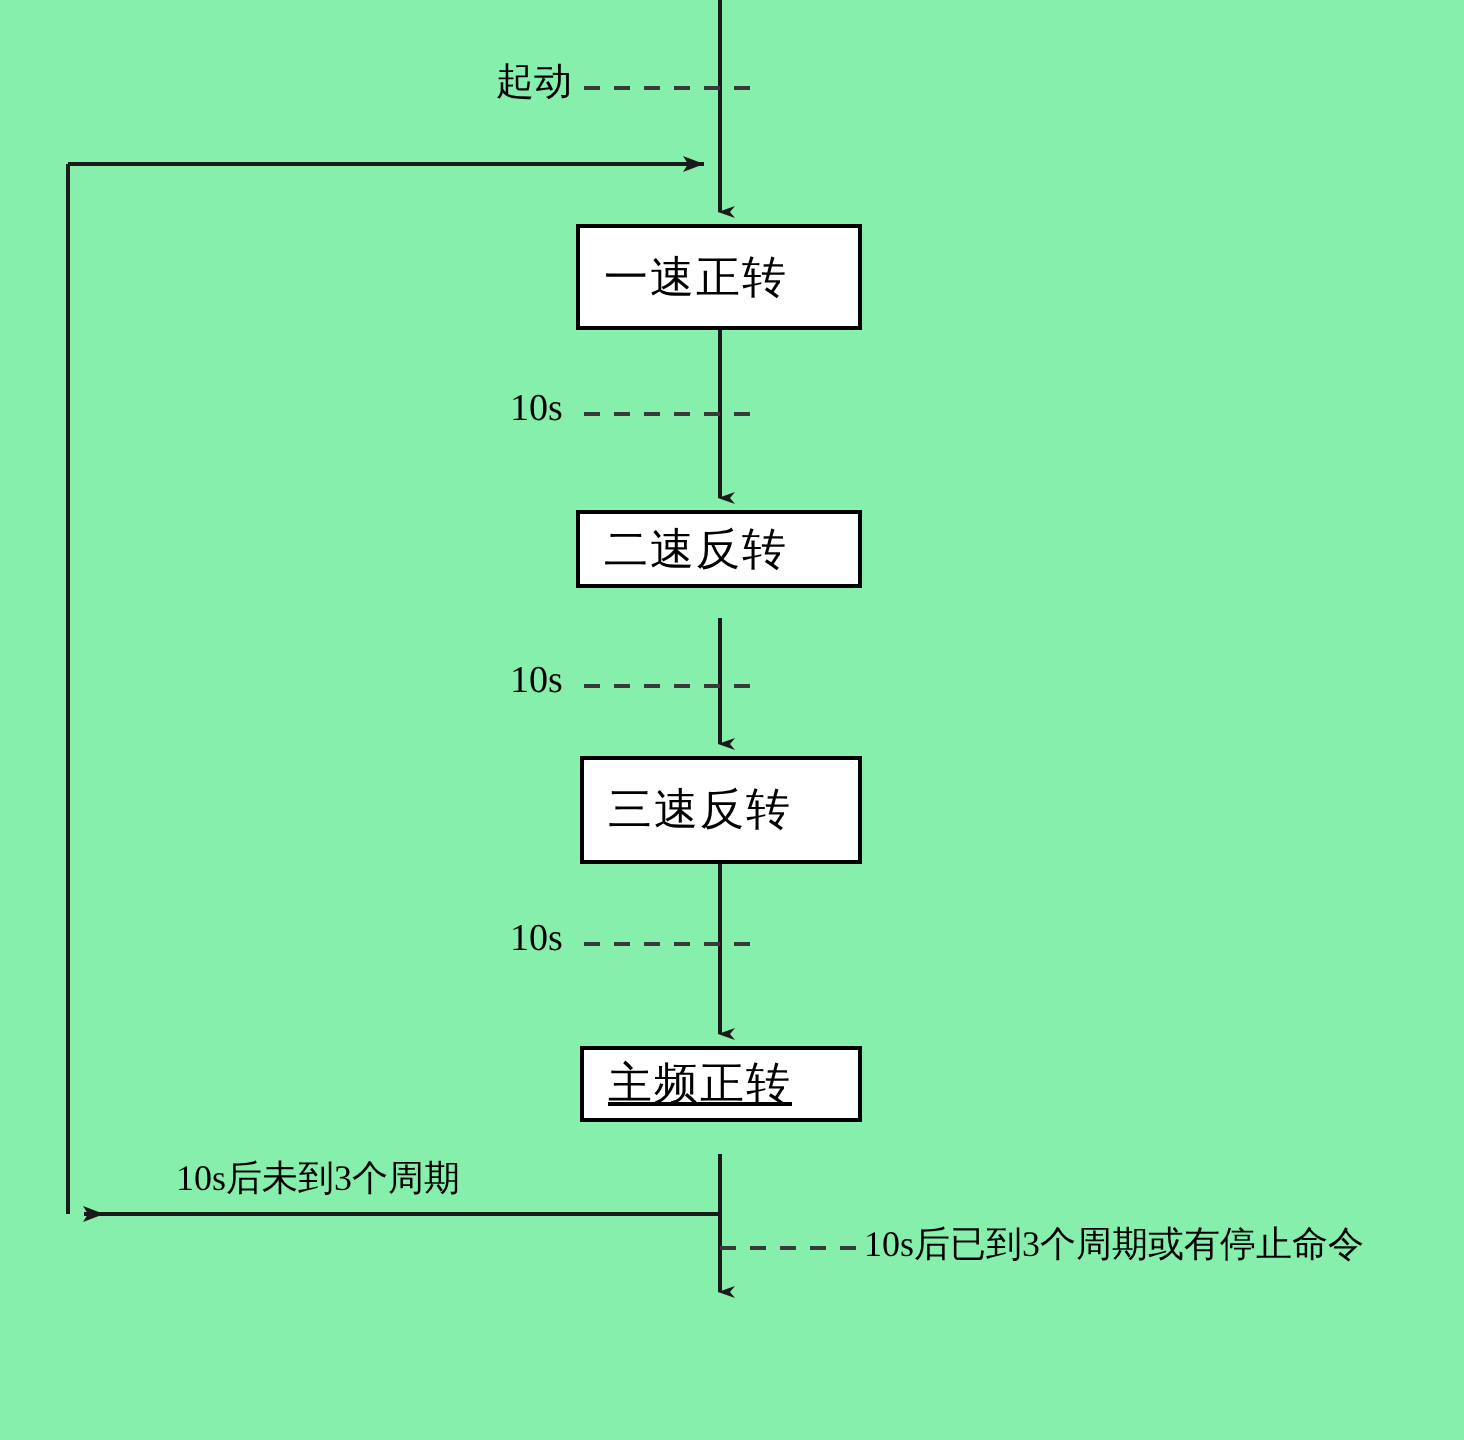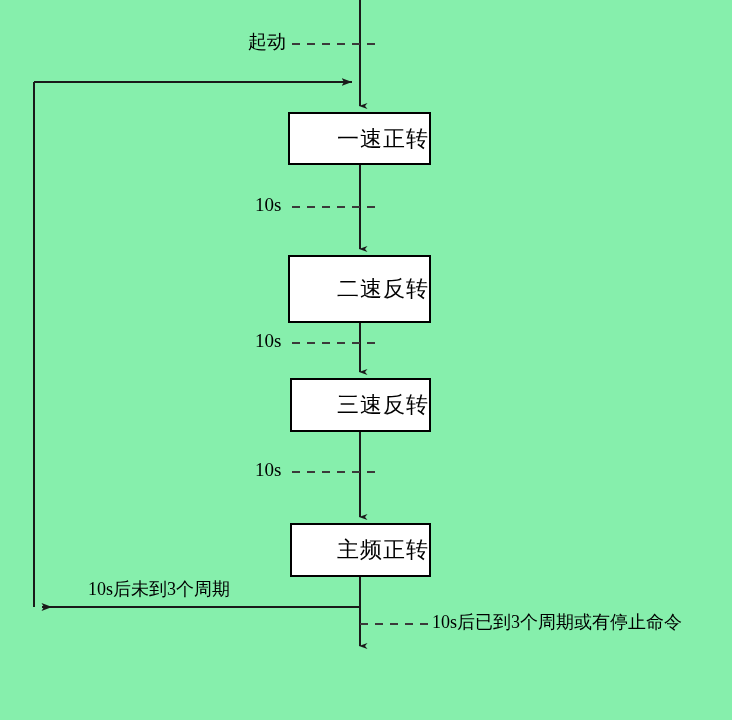--- a/index.html
+++ b/index.html
@@ -25,21 +25,22 @@
     width: 732px;
     height: 720px;
   }
   .node-box {
     position: absolute;
     box-sizing: border-box;
     border: 2px solid #000000;
     background: #ffffff;
     display: flex;
     align-items: center;
-    justify-content: flex-end;
+    justify-content: flex-start;
+    padding-left: 12px;
   }
   .node-label {
     font-family: "Liberation Serif", "DejaVu Serif", serif;
     font-size: 22px;
     color: #000000;
     letter-spacing: 1px;
     line-height: 1;
     white-space: nowrap;
   }
   .edge-label {
@@ -134,27 +135,27 @@
   <div class="edge-label" style="left:255px; top:460px;">10s</div>
 
   <div class="edge-label small" style="left:88px; top:580px;">10s后未到3个周期</div>
 
   <div class="edge-label small" style="left:432px; top:613px;">10s后已到3个周期或有停止命令</div>
 
   <div class="node-box" style="left:288px; top:112px; width:143px; height:53px;">
     <span class="node-label">一速正转</span>
   </div>
 
-  <div class="node-box" style="left:288px; top:255px; width:143px; height:68px;">
+  <div class="node-box" style="left:288px; top:255px; width:143px; height:39px;">
     <span class="node-label">二速反转</span>
   </div>
 
   <div class="node-box" style="left:290px; top:378px; width:141px; height:54px;">
     <span class="node-label">三速反转</span>
   </div>
 
-  <div class="node-box" style="left:290px; top:523px; width:141px; height:54px;">
+  <div class="node-box" style="left:290px; top:523px; width:141px; height:38px;text-decoration:underline;">
     <span class="node-label">主频正转</span>
   </div>
 
 
 
 </div>
 
 </body></html>

